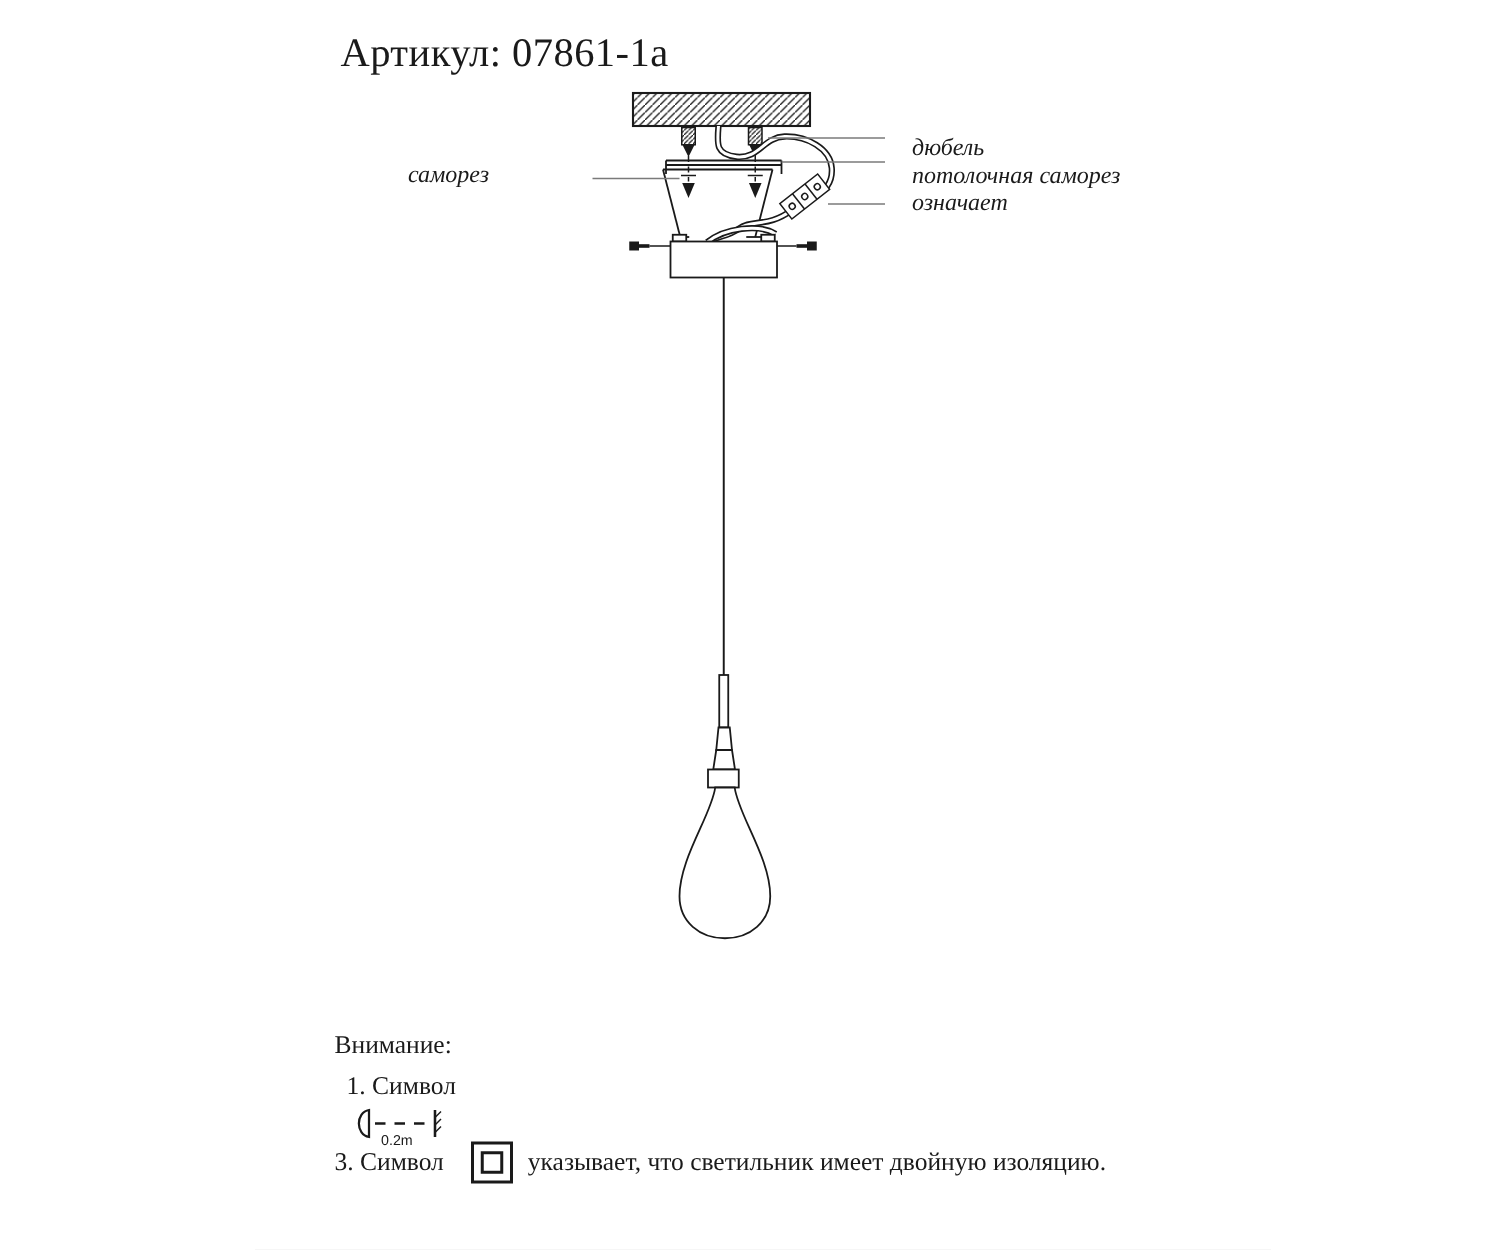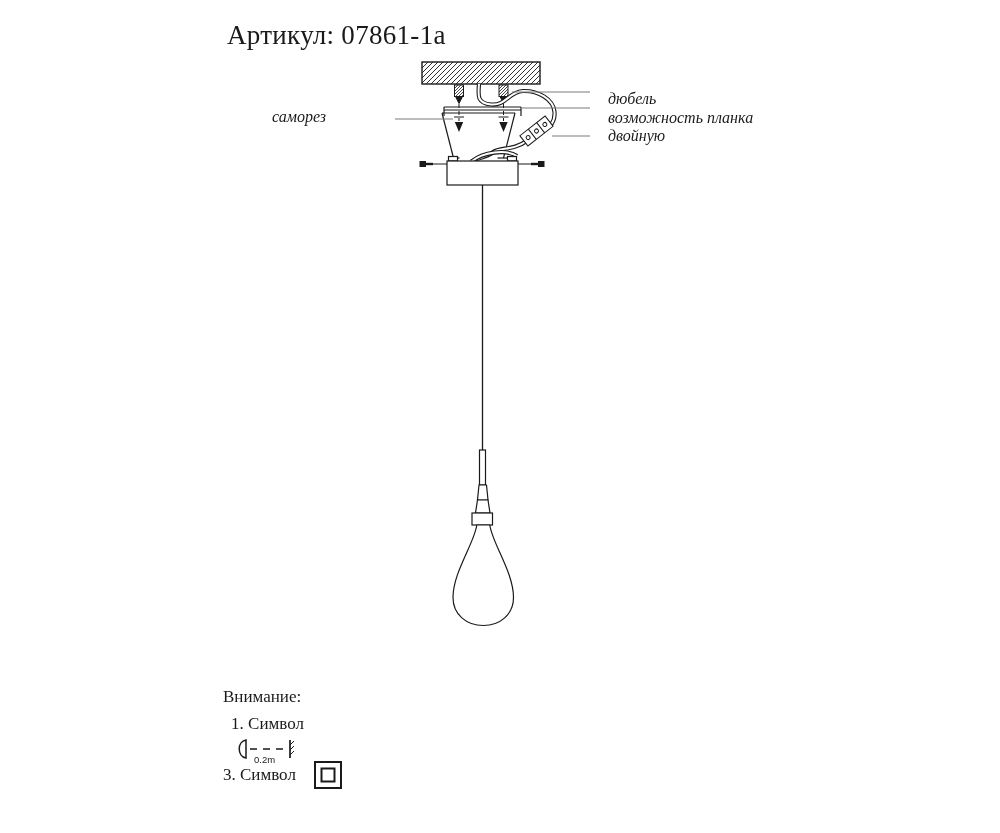--- a/index.html
+++ b/index.html
@@ -138,22 +138,22 @@
       <line x1="512" y1="92" x2="590" y2="92"></line>
       <line x1="521" y1="108" x2="590" y2="108"></line>
       <line x1="552" y1="136" x2="590" y2="136"></line>
     </g>
   </svg>
 
   <div id="title" class="abs">Артикул: 07861-1a</div>
 
   <span id="label-samorez" class="abs dlabel">саморез</span>
   <span id="label-dyubel" class="abs dlabel">дюбель</span>
-  <span id="label-planka" class="abs dlabel">возможность планка</span>
-  <span id="label-klemmnik" class="abs dlabel">двойную</span>
+  <span id="label-planka" class="abs dlabel">потолочная саморез</span>
+  <span id="label-klemmnik" class="abs dlabel">означает</span>
 
   <div id="att-heading" class="abs att-line">Внимание:</div>
 
   <div id="att-1a" class="abs att-line">
     <span>1. Символ</span>
     <svg id="sym-distance" class="sym" width="70" height="28" viewBox="0 0 70 28">
       <path d="M13,3 L13,21 C4,19.5 4,4.5 13,3 Z" fill="none" stroke="#1a1a1a" stroke-width="1.5"></path>
       <line x1="17" y1="12" x2="51" y2="12" stroke="#1a1a1a" stroke-width="1.7" stroke-dasharray="7,6"></line>
       <line x1="57" y1="3" x2="57" y2="21" stroke="#1a1a1a" stroke-width="1.7"></line>
       <line x1="57" y1="8" x2="61" y2="4" stroke="#1a1a1a" stroke-width="1"></line>
@@ -163,15 +163,16 @@
     </svg>
   </div>
 
 
   <div id="att-3a" class="abs att-line">
     <span>3. Символ</span>
     <svg id="sym-dins" class="sym" width="30" height="30" viewBox="0 0 30 30">
       <rect x="2" y="2" width="26" height="26" fill="none" stroke="#1a1a1a" stroke-width="2"></rect>
       <rect x="8.5" y="8.5" width="13" height="13" fill="none" stroke="#1a1a1a" stroke-width="2"></rect>
     </svg>
+    <span>указывает, что светильник имеет двойную изоляцию.</span>
   </div>
 
 </div>
 
 </body></html>

